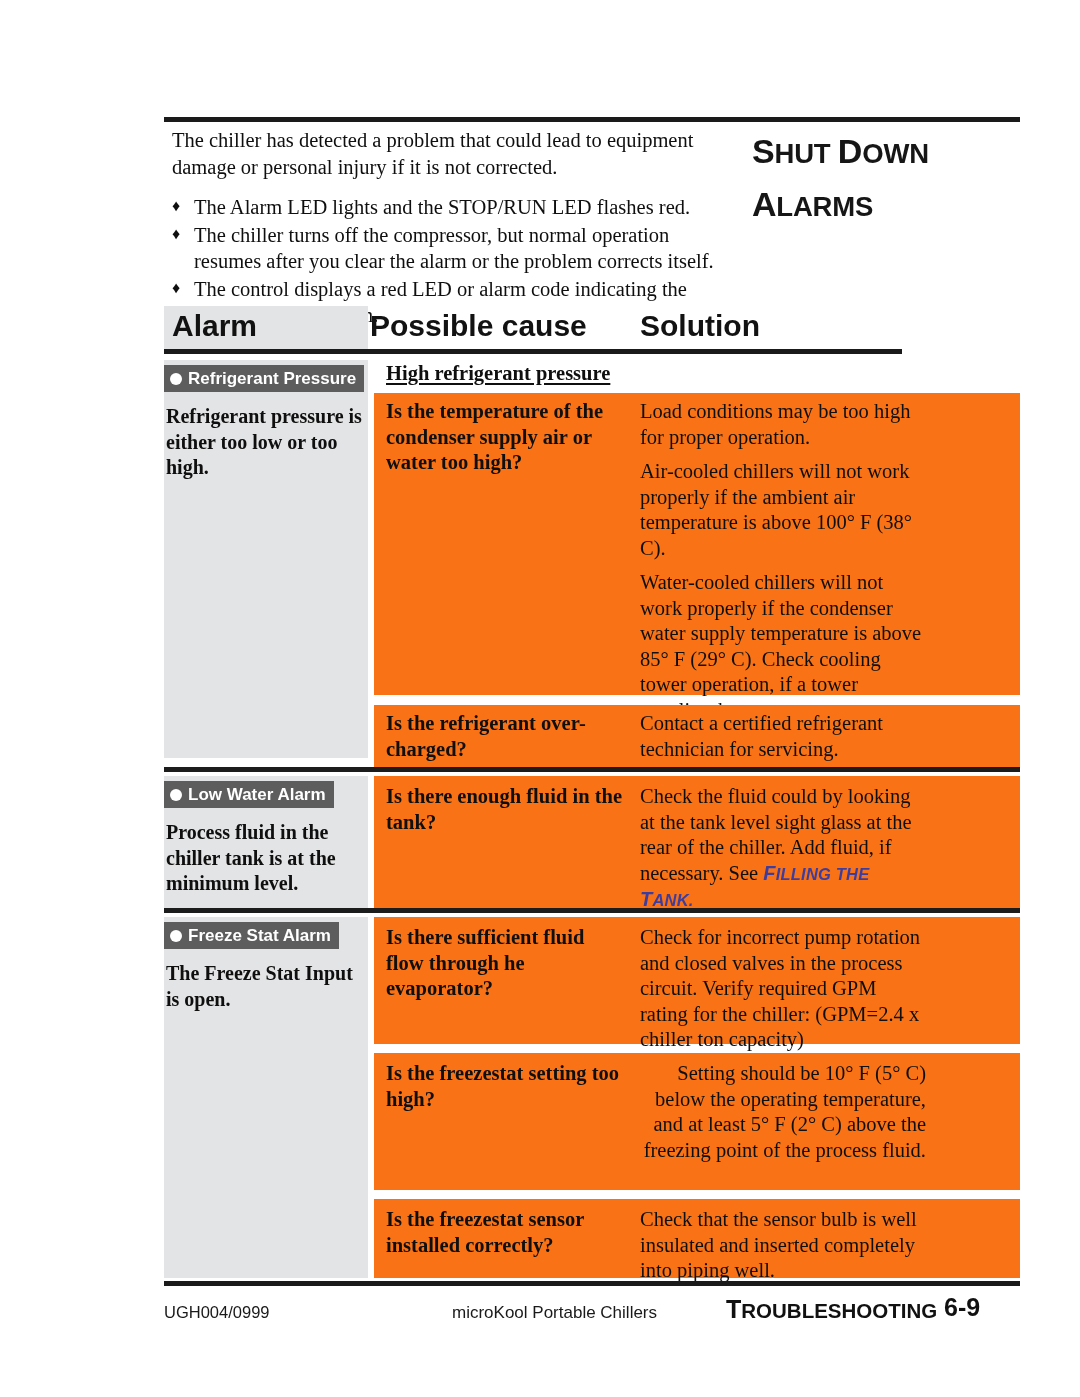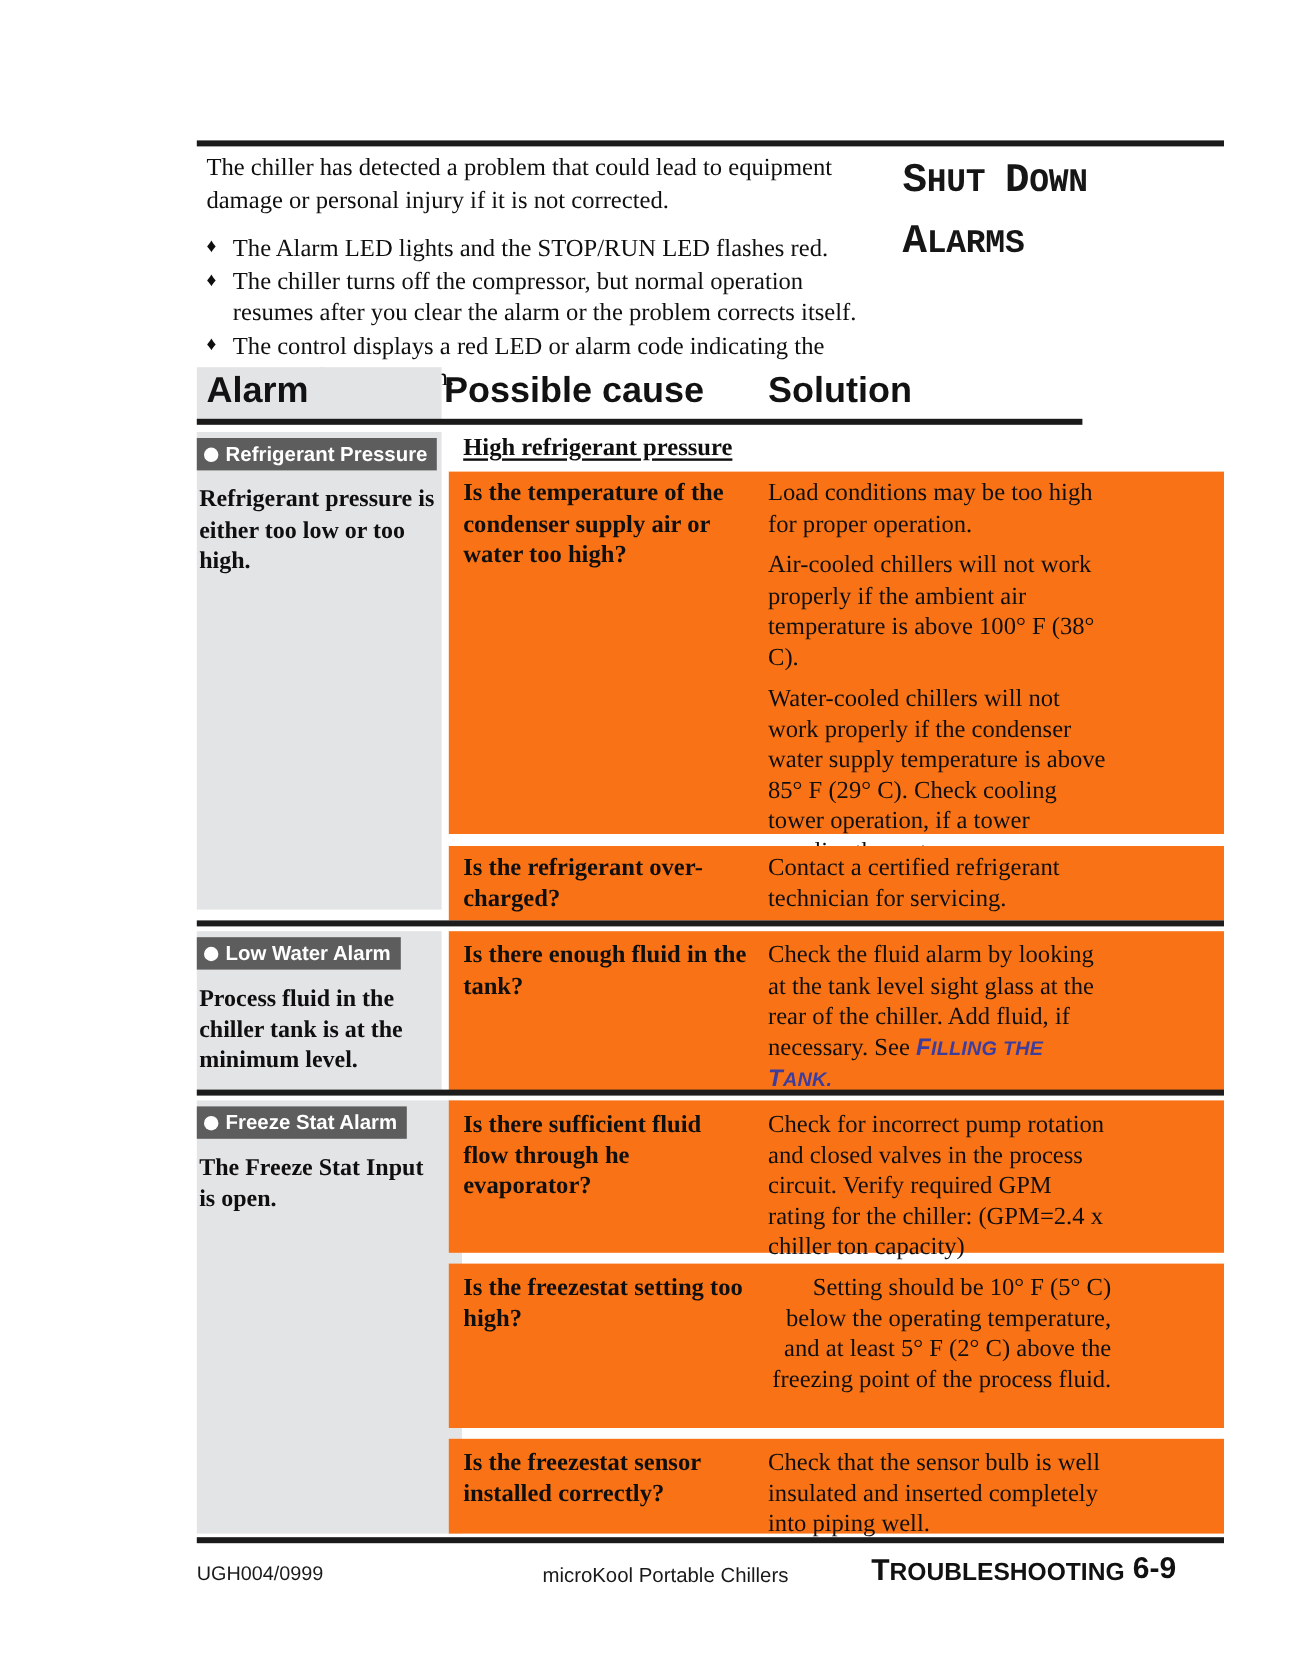--- a/index.html
+++ b/index.html
@@ -64,21 +64,21 @@
     font-size: 16px;
     line-height: 26.5px;
   }
 
   
   .section-title {
     position: absolute;
     left: 752px;
     top: 128px;
     width: 290px;
-    font-family: Liberation Mono, monospace;
+    font-family: Liberation Sans, sans-serif;
     font-weight: bold;
     color: #161616;
     line-height: 47px;
     letter-spacing: -0.2px;
   }
   .section-title .ln {
     display: block;
     white-space: nowrap;
   }
   .section-title .cap {
@@ -386,31 +386,31 @@
           <span class="led"></span>
           <span>Low Water Alarm</span>
         </div>
         <div class="alarm-desc">Process fluid in the chiller tank is at the minimum level.</div>
       </div>
 
       <div class="rows" style="top:9px;">
         <div class="row" style="height:133px;">
           <div class="cell-cause" style="top:8px;">Is there enough fluid in the tank?</div>
           <div class="cell-sol" style="top:8px;">
-            <p style="margin:0;"><span>Check the fluid alarm by looking at the tank level sight glass at the rear of the chiller. Add fluid, if necessary. See </span><span class="xref"><span class="big">F</span><span>ILLING</span> <span>THE </span><span class="big">T</span><span>ANK.</span></span></p>
+            <p style="margin:0;"><span>Check the fluid could by looking at the tank level sight glass at the rear of the chiller. Add fluid, if necessary. See </span><span class="xref"><span class="big">F</span><span>ILLING</span> <span>THE </span><span class="big">T</span><span>ANK.</span></span></p>
           </div>
         </div>
       </div>
     </div>
   </div>
 
   <div class="group" style="position:absolute; left:164px; top:908px; width:856px; height:370px;">
     <div class="grouprule"></div>
     <div class="group-body" style="padding-top:9px; height:361px;">
-      <div class="alarm-col" style="top:9px; height:361px;padding-left:17px;">
+      <div class="alarm-col" style="top:9px; height:361px;">
         <div class="badge">
           <span class="led"></span>
           <span>Freeze Stat Alarm</span>
         </div>
         <div class="alarm-desc">The Freeze Stat Input is open.</div>
       </div>
 
       <div class="rows" style="top:9px;">
         <div class="row" style="height:127px;">
           <div class="cell-cause" style="top:8px;">Is there sufficient fluid flow through he evaporator?</div>

